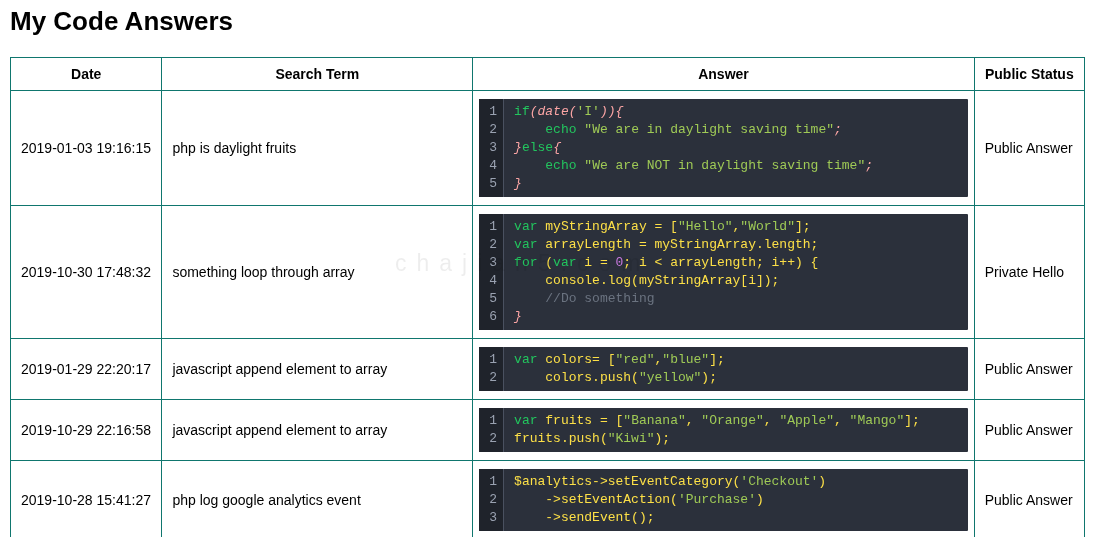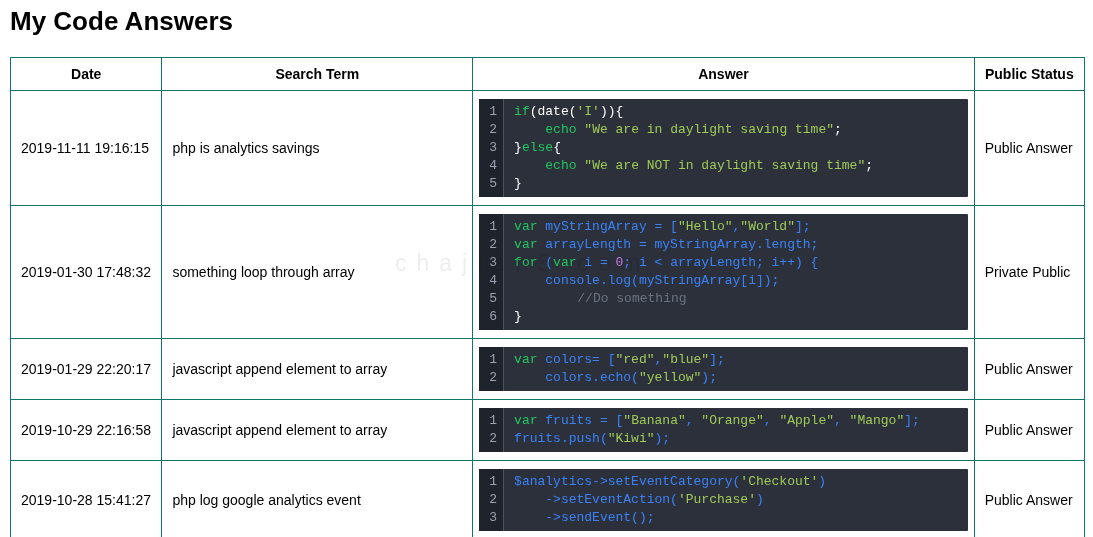--- a/index.html
+++ b/index.html
@@ -53,23 +53,23 @@
     user-select: none;
   }
   .codelines {
     padding: 4px 10px;
     color: #d8dee9;
     white-space: pre;
   }
   .kw { color: #22c55e; }       
   .str { color: #9fca56; }     
   .num { color: #c678dd; }
-  .cmt { color: #6b7380; font-style: normal; margin-left: 32px; }
-  .pl { color: #3b82f6; }
-  .pun { color: #ffffff; }
+  .cmt { color: #6b7380; font-style: normal; }
+  .pl { color: #fde047; }
+  .pun { color: #fca5a5; font-style: italic; }
 
   .watermark {
     position: absolute;
     left: 395px; top: 250px;
     font-size: 23px;
     color: rgba(0,0,0,0.07);
     letter-spacing: 10px;
     font-weight: 300;
     pointer-events: none;
     font-family: sans-serif;
@@ -84,64 +84,64 @@
   <thead>
     <tr>
       <th>Date</th>
       <th>Search Term</th>
       <th>Answer</th>
       <th>Public Status</th>
     </tr>
   </thead>
   <tbody id="tbody">
       <tr>
-        <td class="date">2019-11-11 19:16:15</td>
-        <td class="term">php is analytics savings</td>
+        <td class="date">2019-01-03 19:16:15</td>
+        <td class="term">php is daylight fruits</td>
         <td class="answer">
           <div class="codebox">
             <div class="gutter">
               <div>1</div>
               <div>2</div>
               <div>3</div>
               <div>4</div>
               <div>5</div>
             </div>
             <div class="codelines"><div><span class="kw">if</span><span class="pun">(date(</span><span class="str">'I'</span><span class="pun">)){</span></div><div><span class="pun">    </span><span class="kw">echo</span><span class="pun"> </span><span class="str">"We are in daylight saving time"</span><span class="pun">;</span></div><div><span class="pun">}</span><span class="kw">else</span><span class="pun">{</span></div><div><span class="pun">    </span><span class="kw">echo</span><span class="pun"> </span><span class="str">"We are NOT in daylight saving time"</span><span class="pun">;</span></div><div><span class="pun">}</span></div></div>
           </div>
         </td>
         <td class="status">Public Answer</td>
       </tr>
       <tr>
-        <td class="date">2019-01-30 17:48:32</td>
+        <td class="date">2019-10-30 17:48:32</td>
         <td class="term">something loop through array</td>
         <td class="answer">
           <div class="codebox">
             <div class="gutter">
               <div>1</div>
               <div>2</div>
               <div>3</div>
               <div>4</div>
               <div>5</div>
               <div>6</div>
             </div>
             <div class="codelines"><div><span class="kw">var</span><span class="pl"> myStringArray = [</span><span class="str">"Hello"</span><span class="pl">,</span><span class="str">"World"</span><span class="pl">];</span></div><div><span class="kw">var</span><span class="pl"> arrayLength = myStringArray.length;</span></div><div><span class="kw">for</span><span class="pl"> (</span><span class="kw">var</span><span class="pl"> i = </span><span class="num">0</span><span class="pl">; i &lt; arrayLength; i++) {</span></div><div><span class="pl">    console.log(myStringArray[i]);</span></div><div><span class="pl">    </span><span class="cmt">//Do something</span></div><div><span class="pun">}</span></div></div>
           </div>
         </td>
-        <td class="status">Private Public</td>
+        <td class="status">Private Hello</td>
       </tr>
       <tr>
         <td class="date">2019-01-29 22:20:17</td>
         <td class="term">javascript append element to array</td>
         <td class="answer">
           <div class="codebox">
             <div class="gutter">
               <div>1</div>
               <div>2</div>
             </div>
-            <div class="codelines"><div><span class="kw">var</span><span class="pl"> colors= [</span><span class="str">"red"</span><span class="pl">,</span><span class="str">"blue"</span><span class="pl">];</span></div><div><span class="pl">    colors.echo(</span><span class="str">"yellow"</span><span class="pl">);</span></div></div>
+            <div class="codelines"><div><span class="kw">var</span><span class="pl"> colors= [</span><span class="str">"red"</span><span class="pl">,</span><span class="str">"blue"</span><span class="pl">];</span></div><div><span class="pl">    colors.push(</span><span class="str">"yellow"</span><span class="pl">);</span></div></div>
           </div>
         </td>
         <td class="status">Public Answer</td>
       </tr>
       <tr>
         <td class="date">2019-10-29 22:16:58</td>
         <td class="term">javascript append element to array</td>
         <td class="answer">
           <div class="codebox">
             <div class="gutter">

